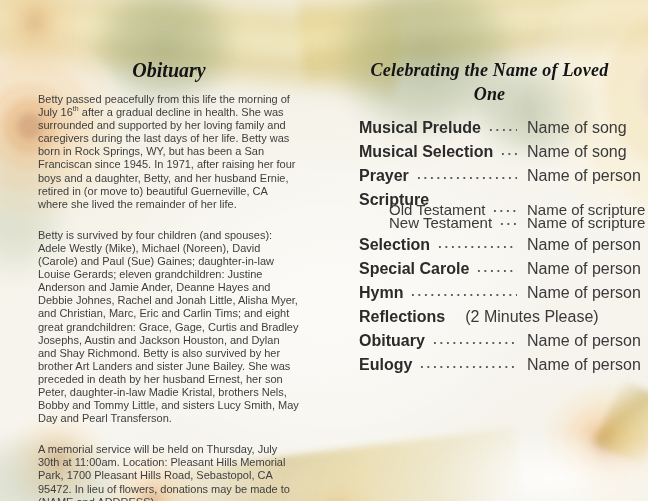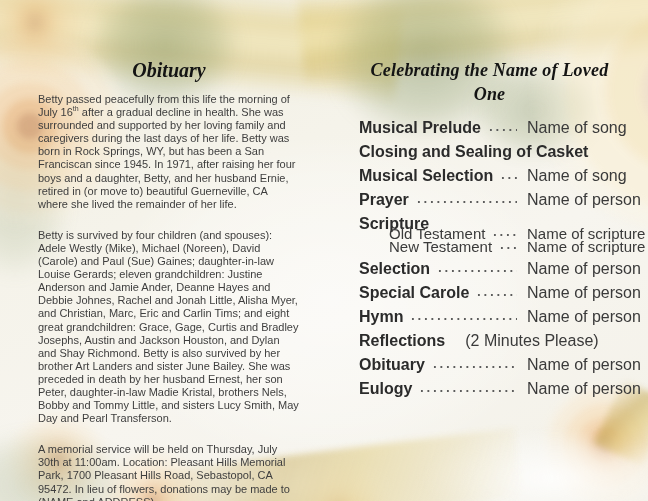--- a/index.html
+++ b/index.html
@@ -100,23 +100,20 @@
     <div class="svc-list">
 
       <div class="svc-row">
         <span class="svc-label">Musical Prelude</span>
         <span class="svc-leader"></span>
         <span class="svc-value">Name of song</span>
       </div>
 
 
 
-      <div class="svc-row">
-        <span class="svc-label">Closing and Sealing of Casket</span>
-      </div>
 
       <div class="svc-row">
         <span class="svc-label">Musical Selection</span>
         <span class="svc-leader"></span>
         <span class="svc-value">Name of song</span>
       </div>
 
       <div class="svc-row">
         <span class="svc-label">Prayer</span>
         <span class="svc-leader"></span>

